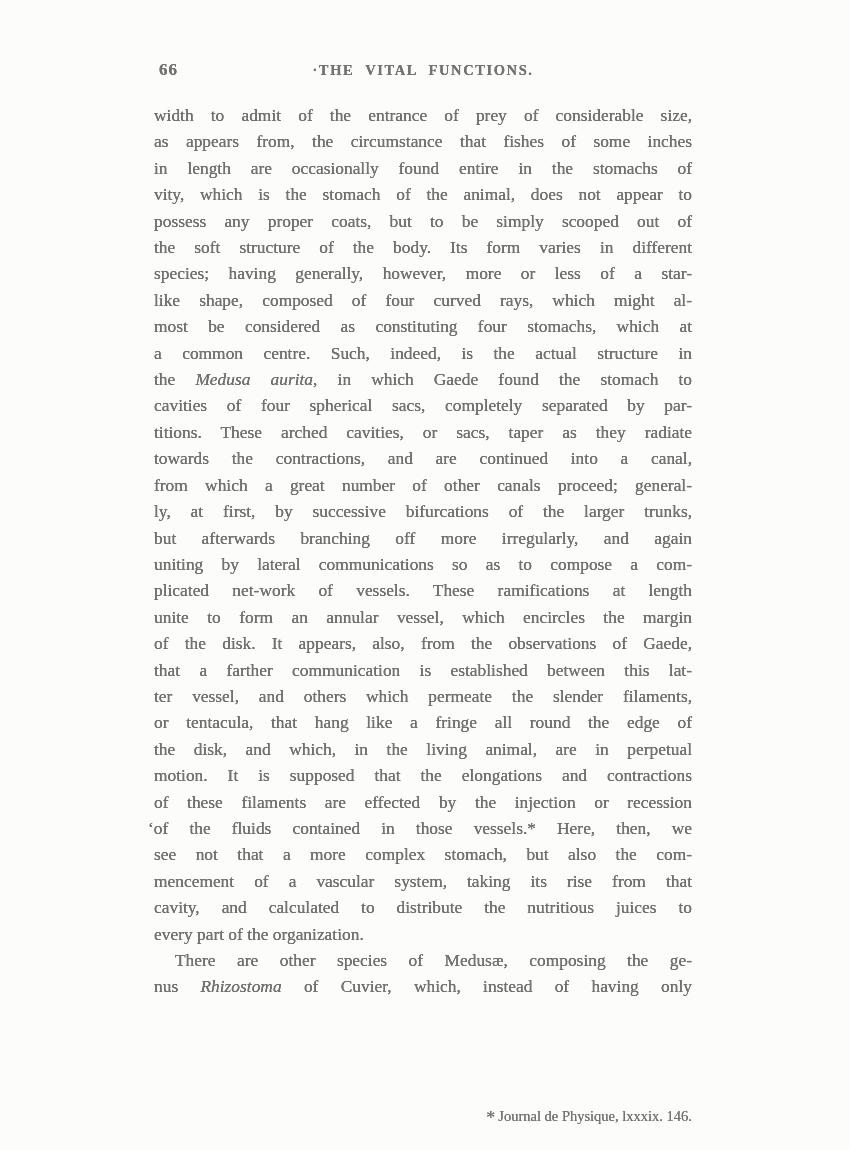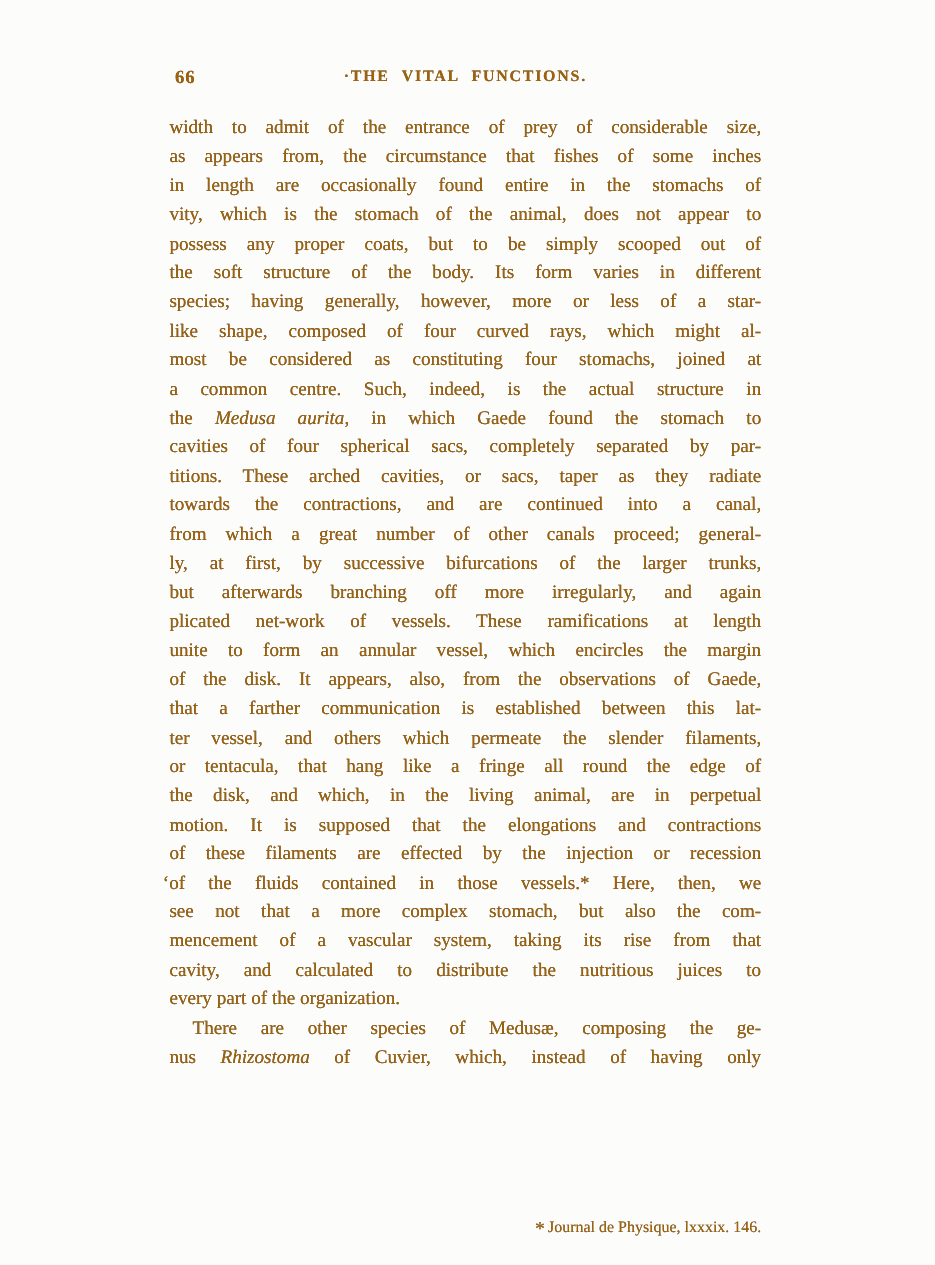--- a/index.html
+++ b/index.html
@@ -76,45 +76,46 @@
   .fn-marker {
     font-size: 18px;
     line-height: 1;
     vertical-align: -3px;
     margin-right: 3px;
   }
 </style>
 </head>
 <body>
 
-<div class="page" style="background: rgb(252, 252, 251); color: #a16207;">
+<div class="page" style="background: rgb(252, 252, 251); color: #737373;">
 
   <div class="header-row">
     <span class="pagenum">66</span>
     <span class="running-head">·THE VITAL FUNCTIONS.</span>
   </div>
 
   <div class="body-text">
       <div class="line"><span>width to admit of the entrance of prey of considerable size,</span></div>
       <div class="line"><span>as appears from, the circumstance that fishes of some inches</span></div>
       <div class="line"><span>in length are occasionally found entire in the stomachs of</span></div>
       <div class="line"><span>vity, which is the stomach of the animal, does not appear to</span></div>
       <div class="line"><span>possess any proper coats, but to be simply scooped out of</span></div>
       <div class="line"><span>the soft structure of the body. Its form varies in different</span></div>
       <div class="line"><span>species; having generally, however, more or less of a star-</span></div>
       <div class="line"><span>like shape, composed of four curved rays, which might al-</span></div>
-      <div class="line"><span>most be considered as constituting four stomachs, joined at</span></div>
+      <div class="line"><span>most be considered as constituting four stomachs, which at</span></div>
       <div class="line"><span>a common centre. Such, indeed, is the actual structure in</span></div>
       <div class="line"><span>the </span><i>Medusa aurita</i><span>, in which Gaede found the stomach to</span></div>
       <div class="line"><span>cavities of four spherical sacs, completely separated by par-</span></div>
       <div class="line"><span>titions. These arched cavities, or sacs, taper as they radiate</span></div>
       <div class="line"><span>towards the contractions, and are continued into a canal,</span></div>
       <div class="line"><span>from which a great number of other canals proceed; general-</span></div>
       <div class="line"><span>ly, at first, by successive bifurcations of the larger trunks,</span></div>
       <div class="line"><span>but afterwards branching off more irregularly, and again</span></div>
+      <div class="line"><span>uniting by lateral communications so as to compose a com-</span></div>
       <div class="line"><span>plicated net-work of vessels. These ramifications at length</span></div>
       <div class="line"><span>unite to form an annular vessel, which encircles the margin</span></div>
       <div class="line"><span>of the disk. It appears, also, from the observations of Gaede,</span></div>
       <div class="line"><span>that a farther communication is established between this lat-</span></div>
       <div class="line"><span>ter vessel, and others which permeate the slender filaments,</span></div>
       <div class="line"><span>or tentacula, that hang like a fringe all round the edge of</span></div>
       <div class="line"><span>the disk, and which, in the living animal, are in perpetual</span></div>
       <div class="line"><span>motion. It is supposed that the elongations and contractions</span></div>
       <div class="line"><span>of these filaments are effected by the injection or recession</span></div>
       <div class="line hang"><span>‘of the fluids contained in those vessels.* Here, then, we</span></div>

